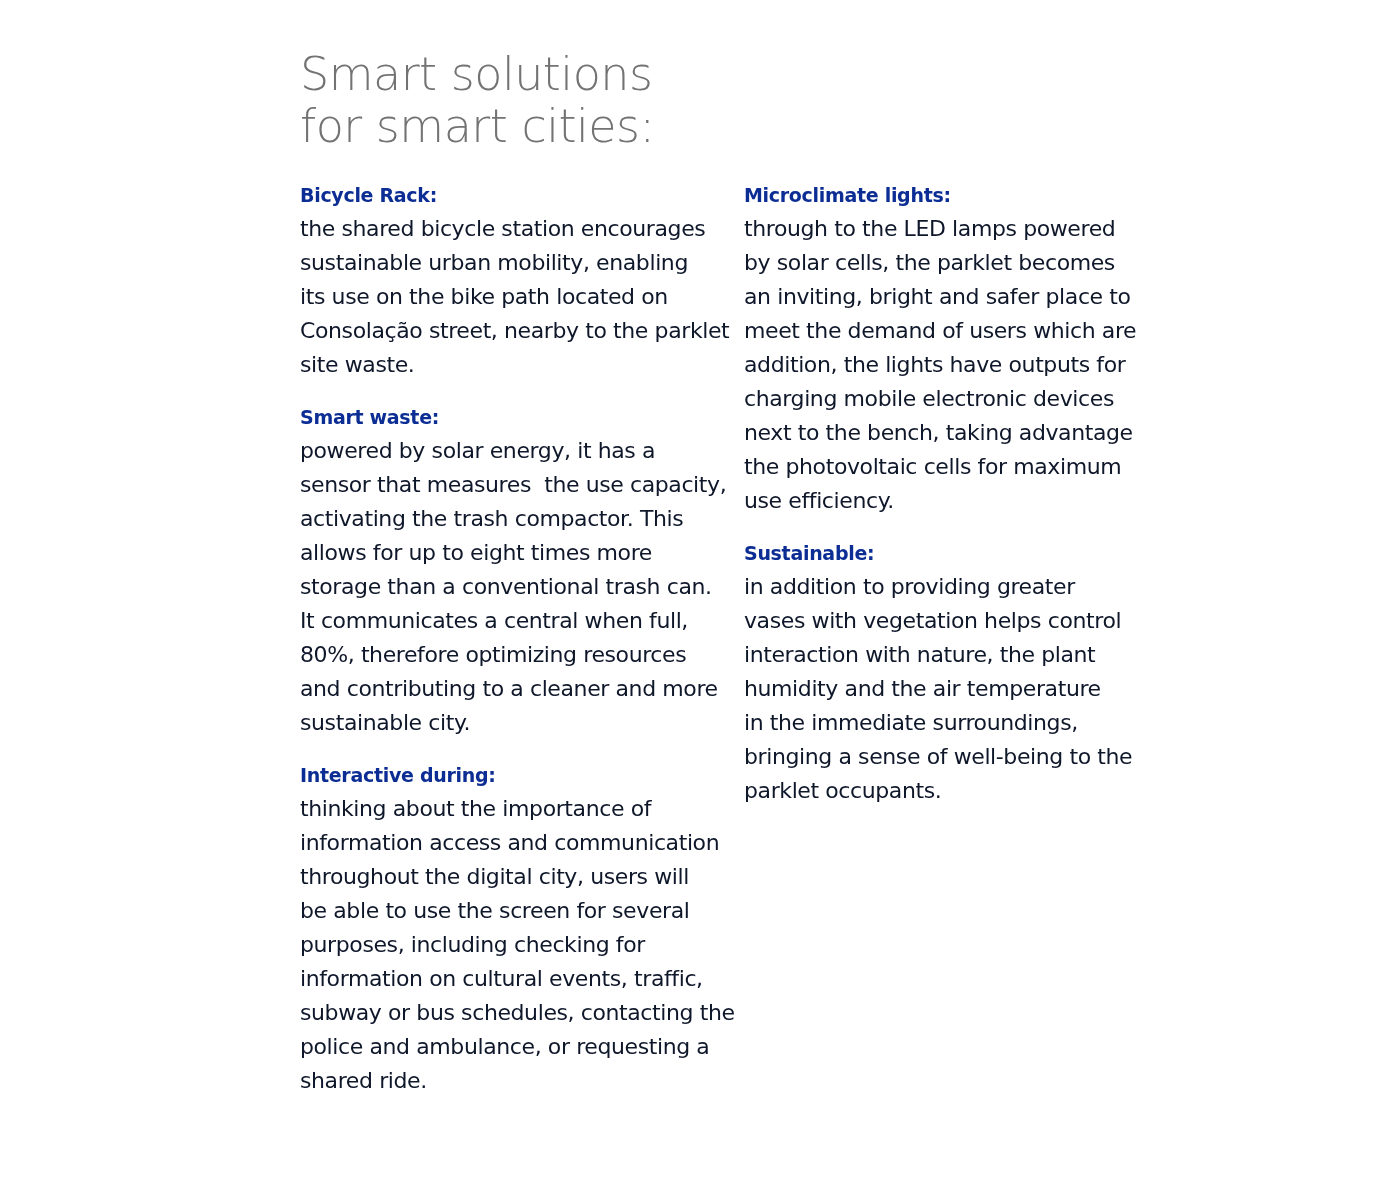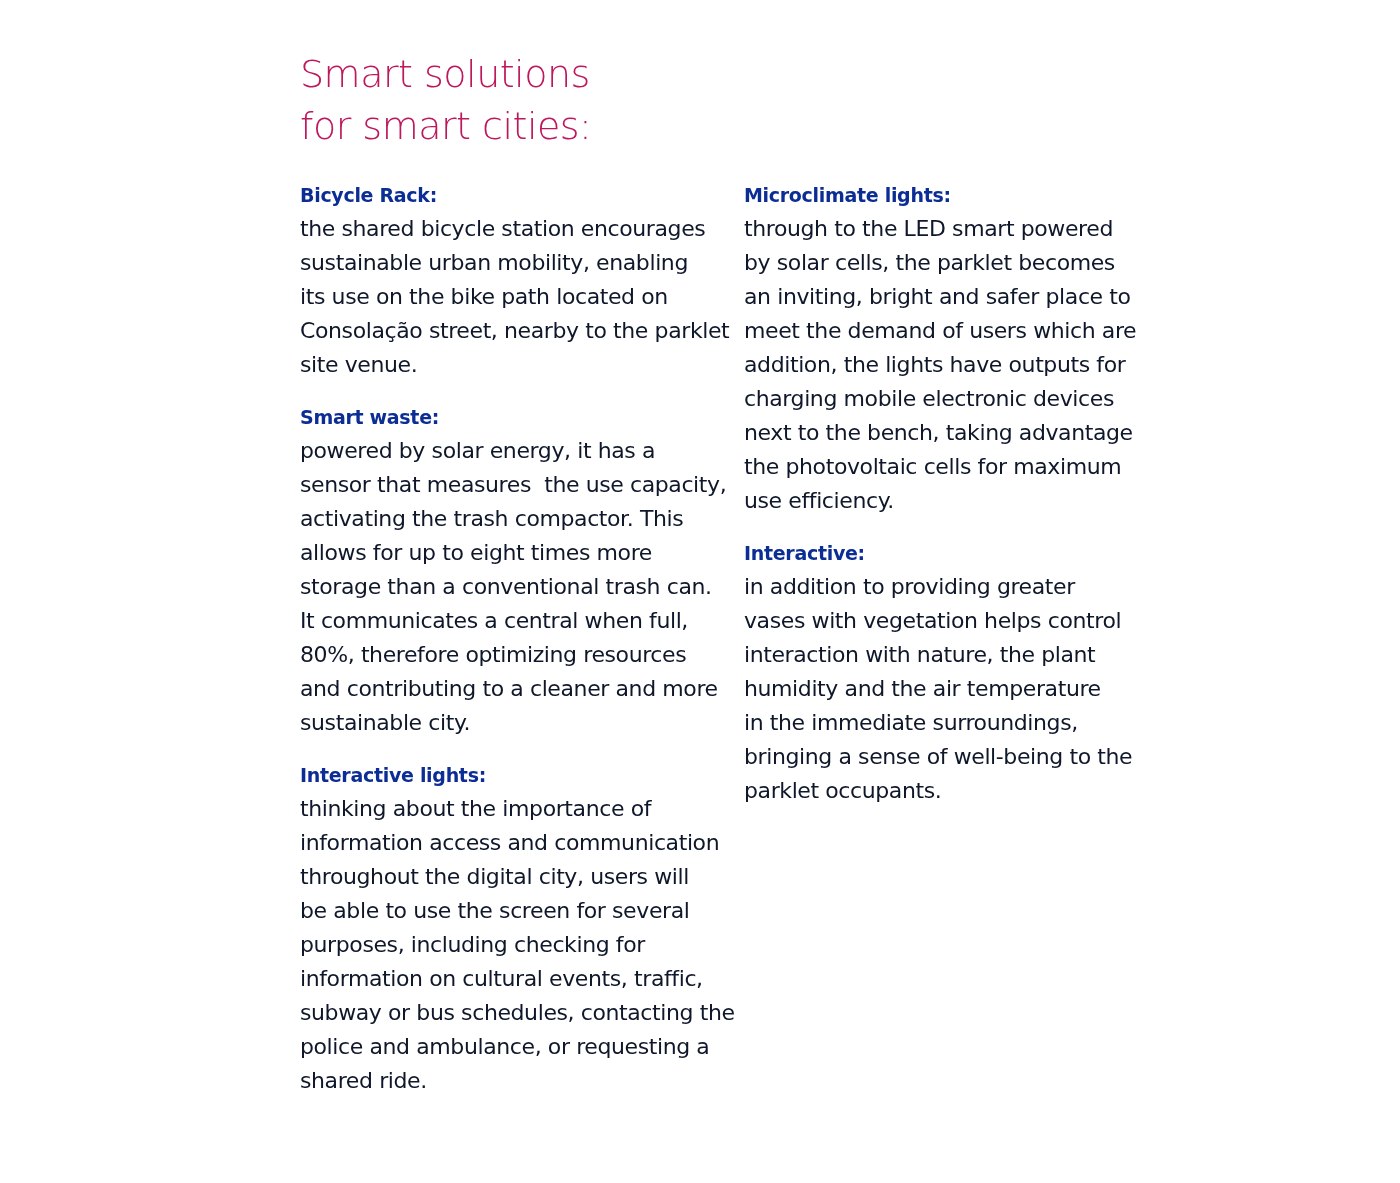--- a/index.html
+++ b/index.html
@@ -15,24 +15,24 @@
       font-family: "DejaVu Sans", sans-serif;
       color: #0a2f9e;
     }
     .title {
       position: absolute;
       left: 300px;
       top: 48px;
       margin: 0;
       font-family: "DejaVu Sans", sans-serif;
       font-weight: 300;
-      font-size: 38px;
+      font-size: 46px;
       line-height: 52px;
       letter-spacing: -0.5px;
-      color: #be185d;
+      color: #737373;
     }
     .title span { display: block; }
     .col {
       position: absolute;
       top: 178px;
     }
     .col-left { left: 300px; width: 420px; }
     .col-right { left: 744px; width: 400px; }
     .section { margin-bottom: 18px; }
     .section h2 {
@@ -63,67 +63,67 @@
 </h1>
 
 <div class="col col-left">
 
   <div class="section">
     <h2>Bicycle Rack:</h2>
     <span class="line">the shared bicycle station encourages</span>
     <span class="line">sustainable urban mobility, enabling</span>
     <span class="line">its use on the bike path located on</span>
     <span class="line">Consolação street, nearby to the parklet</span>
-    <span class="line">site venue.</span>
+    <span class="line">site waste.</span>
   </div>
 
   <div class="section">
     <h2>Smart waste:</h2>
     <span class="line">powered by solar energy, it has a</span>
     <span class="line">sensor that measures  the use capacity,</span>
     <span class="line">activating the trash compactor. This</span>
     <span class="line">allows for up to eight times more</span>
     <span class="line">storage than a conventional trash can.</span>
     <span class="line">It communicates a central when full,</span>
     <span class="line">80%, therefore optimizing resources</span>
     <span class="line">and contributing to a cleaner and more</span>
     <span class="line">sustainable city.</span>
   </div>
 
   <div class="section">
-    <h2>Interactive lights:</h2>
+    <h2>Interactive during:</h2>
     <span class="line">thinking about the importance of</span>
     <span class="line">information access and communication</span>
     <span class="line">throughout the digital city, users will</span>
     <span class="line">be able to use the screen for several</span>
     <span class="line">purposes, including checking for</span>
     <span class="line">information on cultural events, traffic,</span>
     <span class="line">subway or bus schedules, contacting the</span>
     <span class="line">police and ambulance, or requesting a</span>
     <span class="line">shared ride.</span>
   </div>
 </div>
 
 <div class="col col-right">
 
   <div class="section">
     <h2>Microclimate lights:</h2>
-    <span class="line">through to the LED smart powered</span>
+    <span class="line">through to the LED lamps powered</span>
     <span class="line">by solar cells, the parklet becomes</span>
     <span class="line">an inviting, bright and safer place to</span>
     <span class="line">meet the demand of users which are</span>
     <span class="line">addition, the lights have outputs for</span>
     <span class="line">charging mobile electronic devices</span>
     <span class="line">next to the bench, taking advantage</span>
     <span class="line">the photovoltaic cells for maximum</span>
     <span class="line">use efficiency.</span>
   </div>
 
   <div class="section">
-    <h2>Interactive:</h2>
+    <h2>Sustainable:</h2>
     <span class="line">in addition to providing greater</span>
     <span class="line">vases with vegetation helps control</span>
     <span class="line">interaction with nature, the plant</span>
     <span class="line">humidity and the air temperature</span>
     <span class="line">in the immediate surroundings,</span>
     <span class="line">bringing a sense of well-being to the</span>
     <span class="line">parklet occupants.</span>
   </div>
 </div>
 

